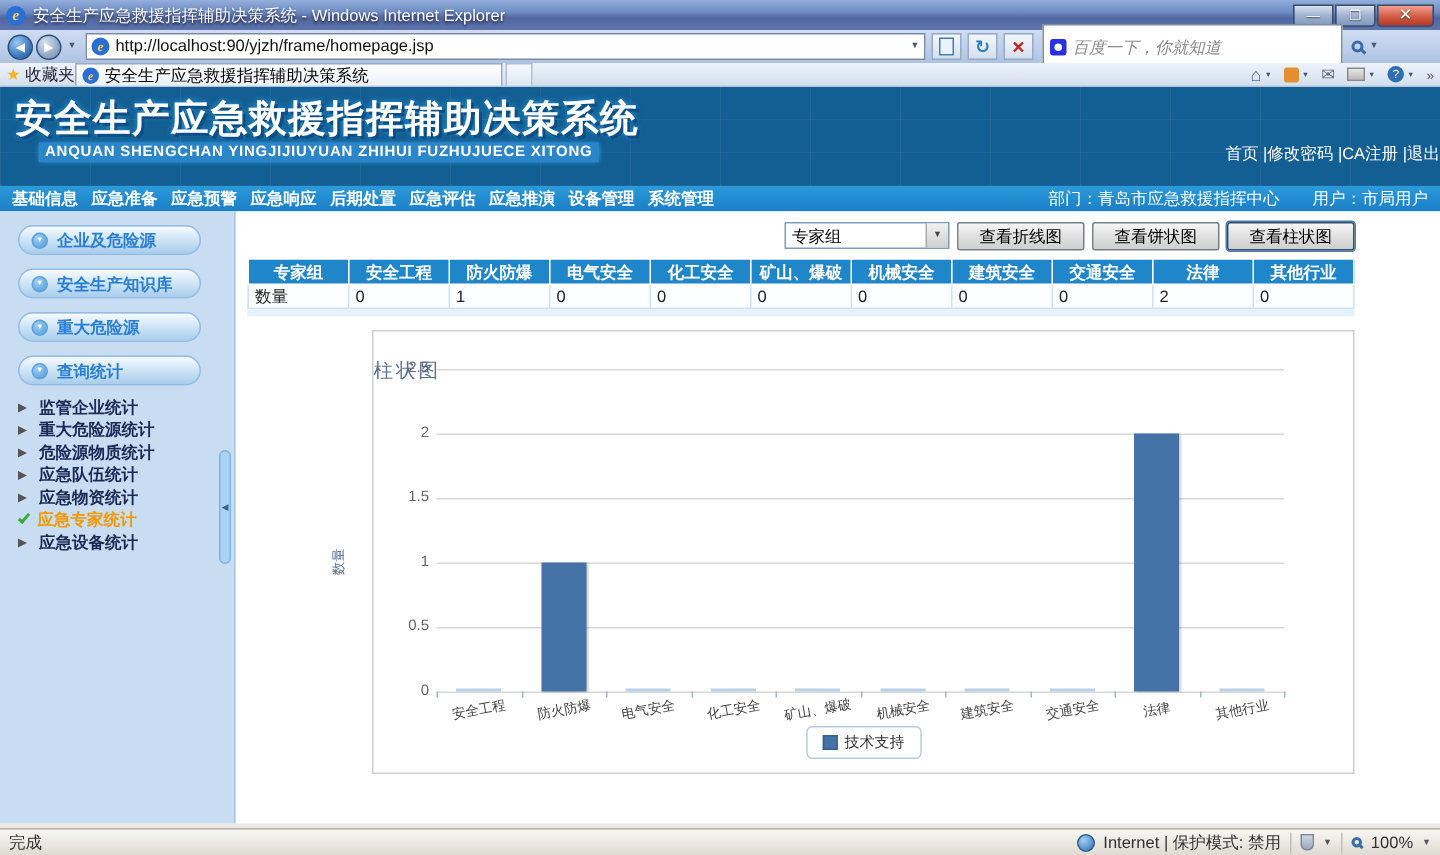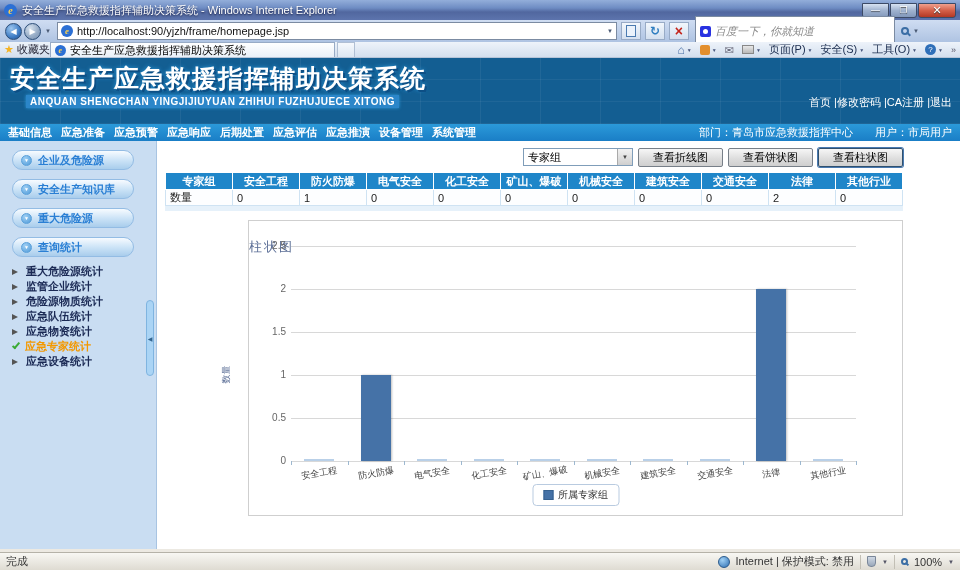--- a/index.html
+++ b/index.html
@@ -57,21 +57,21 @@
   .chev { color:#556; font-size:9px; }
 
   
   .appheader { position:absolute; left:0; top:58px; width:960px; height:66px; background:#135e92;
     background-image:repeating-linear-gradient(90deg,rgba(255,255,255,0.06) 0 1px,transparent 1px 60px),
                      repeating-linear-gradient(0deg,rgba(255,255,255,0.05) 0 1px,transparent 1px 22px); }
   .apptitle { position:absolute; left:10px; top:4px; font-size:25px; font-weight:bold; color:#fff; letter-spacing:1px;
     text-shadow:2px 2px 0 #0d4f85, 0 0 4px #2f9fe0, 1px 1px 2px #1a5f9e; white-space:nowrap; }
   .appsub { position:absolute; left:26px; top:37px; font-size:10px; font-weight:bold; color:#fff; letter-spacing:0.5px;
     background:#2b86c9; padding:1px 4px; box-shadow:0 0 3px #2f9fe0; white-space:nowrap; }
-  .toplinks { position:absolute; right:8px; top:37px; color:#fff; white-space:nowrap;text-align:right; }
+  .toplinks { position:absolute; right:0; top:37px; color:#fff; white-space:nowrap;text-align:right; }
   .toplinks span { cursor:pointer; }
 
   .menubar { position:absolute; left:0; top:124px; width:960px; height:17px; background:linear-gradient(180deg,#2b9ada,#1a7ec6); color:#fff; display:flex; align-items:center; padding:0 8px; }
   .menubar .menu-item { font-weight:bold; margin-right:9px; white-space:nowrap; cursor:pointer; }
   .deptuser { margin-left:auto; white-space:nowrap; }
 
   
   .page { position:absolute; left:0; top:141px; width:960px; height:408px; background:#fff; }
   .sidebar { position:absolute; left:0; top:0; width:157px; height:408px; background:#c9ddf2; border-right:1px solid #a8c4e2; }
   .side-btn { width:122px; height:20px; margin:9px auto 0 12px; border:1px solid #93bce4; border-radius:10px;
@@ -180,34 +180,20 @@
         <span class="rss"></span>
         <span class="cmd dn">▼</span>
       </span>
     <span class="cmd">
         <span class="mailico">✉</span>
       </span>
     <span class="cmd">
         <span class="printer"></span>
         <span class="cmd dn">▼</span>
       </span>
-    <span id="cmd-items" style="display: flex; gap: 8px;">
-        <span class="cmd">
-          <span>页面(P)</span>
-          <span class="cmd dn">▼</span>
-        </span>
-        <span class="cmd">
-          <span>安全(S)</span>
-          <span class="cmd dn">▼</span>
-        </span>
-        <span class="cmd">
-          <span>工具(O)</span>
-          <span class="cmd dn">▼</span>
-        </span>
-      </span>
     <span class="cmd">
         <span class="helpico">?</span>
         <span class="cmd dn">▼</span>
       </span>
     <span class="chev">»</span>
   </span>
 </div>
 
 <div class="appheader">
   <div class="apptitle">安全生产应急救援指挥辅助决策系统</div>
@@ -247,25 +233,25 @@
           <span>重大危险源</span>
         </div>
         <div class="side-btn">
           <span class="circ">▼</span>
           <span>查询统计</span>
         </div>
       </div>
     <div class="side-links" id="side-links">
         <div class="side-link">
           <span class="arr-ico"></span>
+          <span>监管企业统计</span>
+        </div>
+        <div class="side-link">
+          <span class="arr-ico"></span>
           <span>重大危险源统计</span>
-        </div>
-        <div class="side-link">
-          <span class="arr-ico"></span>
-          <span>监管企业统计</span>
         </div>
         <div class="side-link">
           <span class="arr-ico"></span>
           <span>危险源物质统计</span>
         </div>
         <div class="side-link">
           <span class="arr-ico"></span>
           <span>应急队伍统计</span>
         </div>
         <div class="side-link">
@@ -375,21 +361,21 @@
           <div class="bar" style="left: 465.25px; height: 172px; background: rgb(69, 114, 167);"></div>
           <div class="xtick" style="left: 452px;"></div>
           <div class="xlabel" style="left: 444px; width: 72.5px;">法律</div>
           <div class="bar stub" style="left: 521.75px; height: 2px;"></div>
           <div class="xtick" style="left: 508.5px;"></div>
           <div class="xlabel" style="left: 500.5px; width: 72.5px;">其他行业</div>
           <div class="xtick" style="left: 565px;"></div>
         </div>
       <div class="legend">
         <span class="sq"></span>
-        <span class="lg-label">所属专家组</span>
+        <span class="lg-label">技术支持</span>
       </div>
     </div>
   </div>
 
 </div>
 
 <div class="statusbar">
   <span>完成</span>
   <span class="right">
     <span class="globe"></span>

